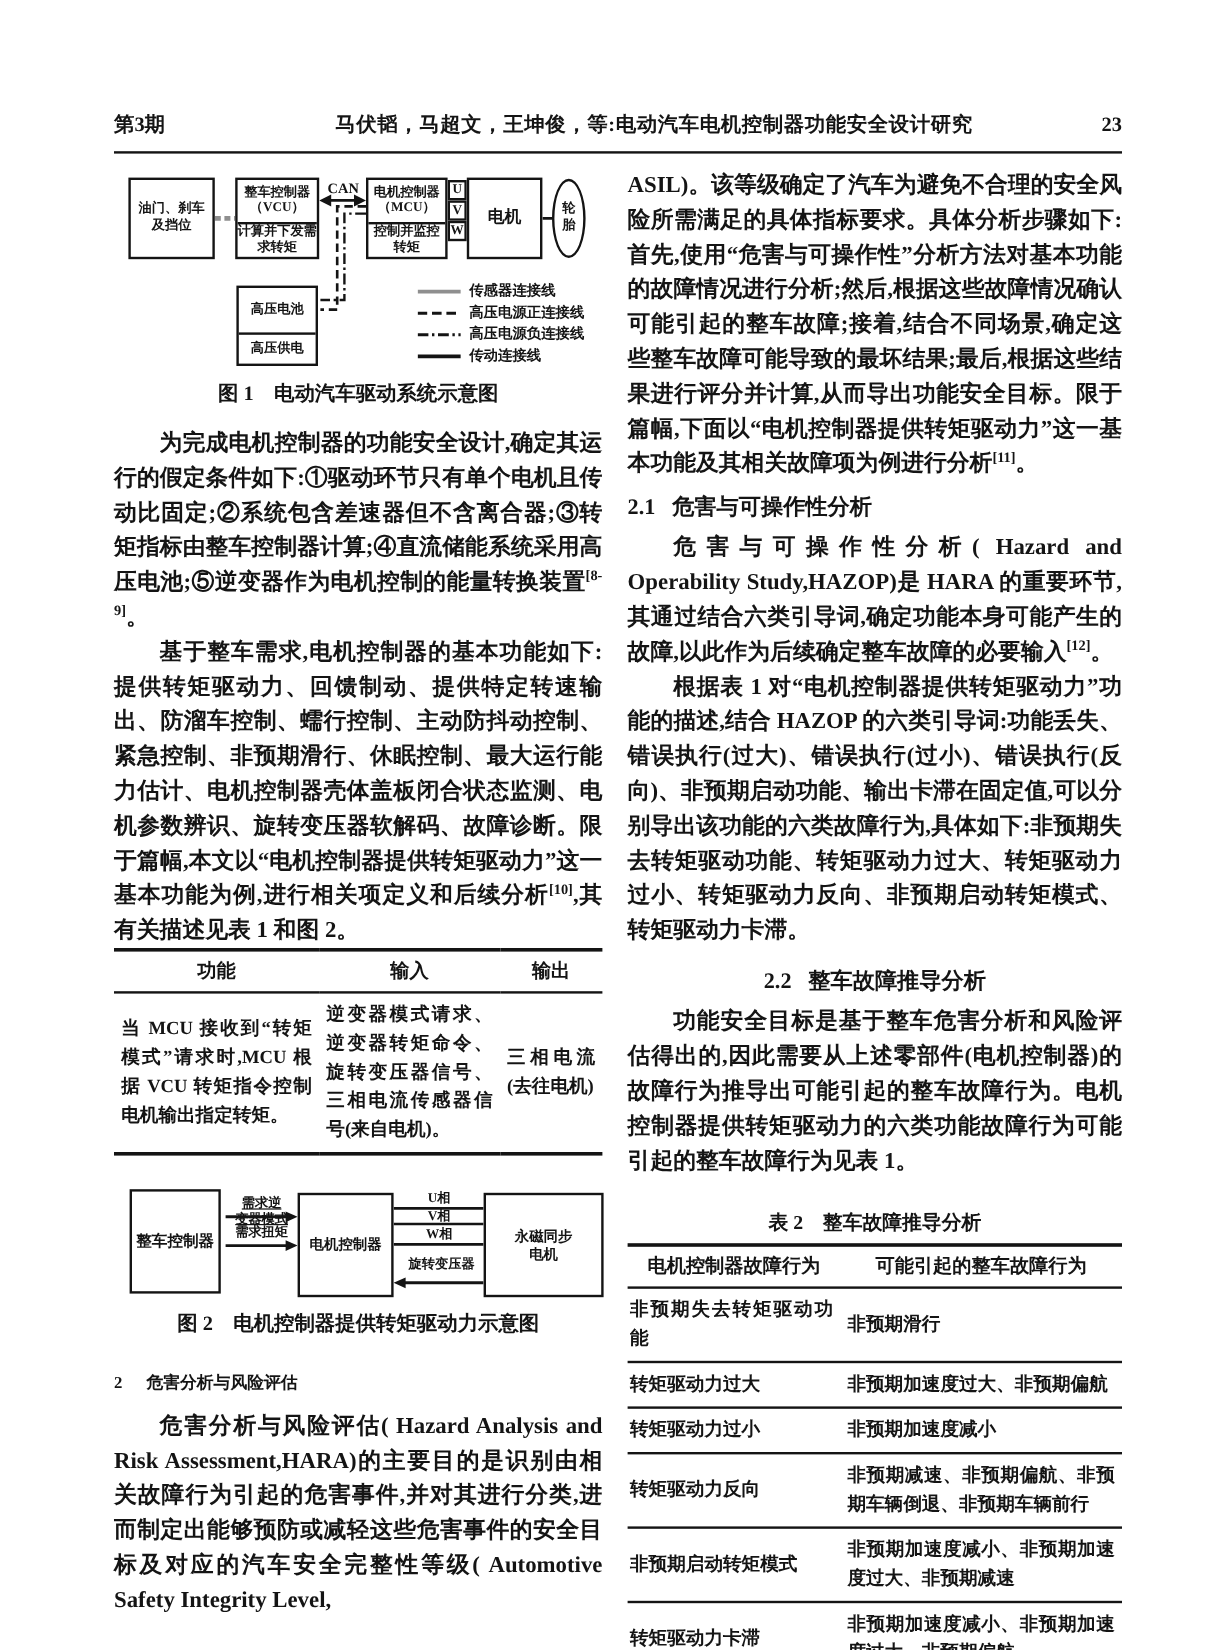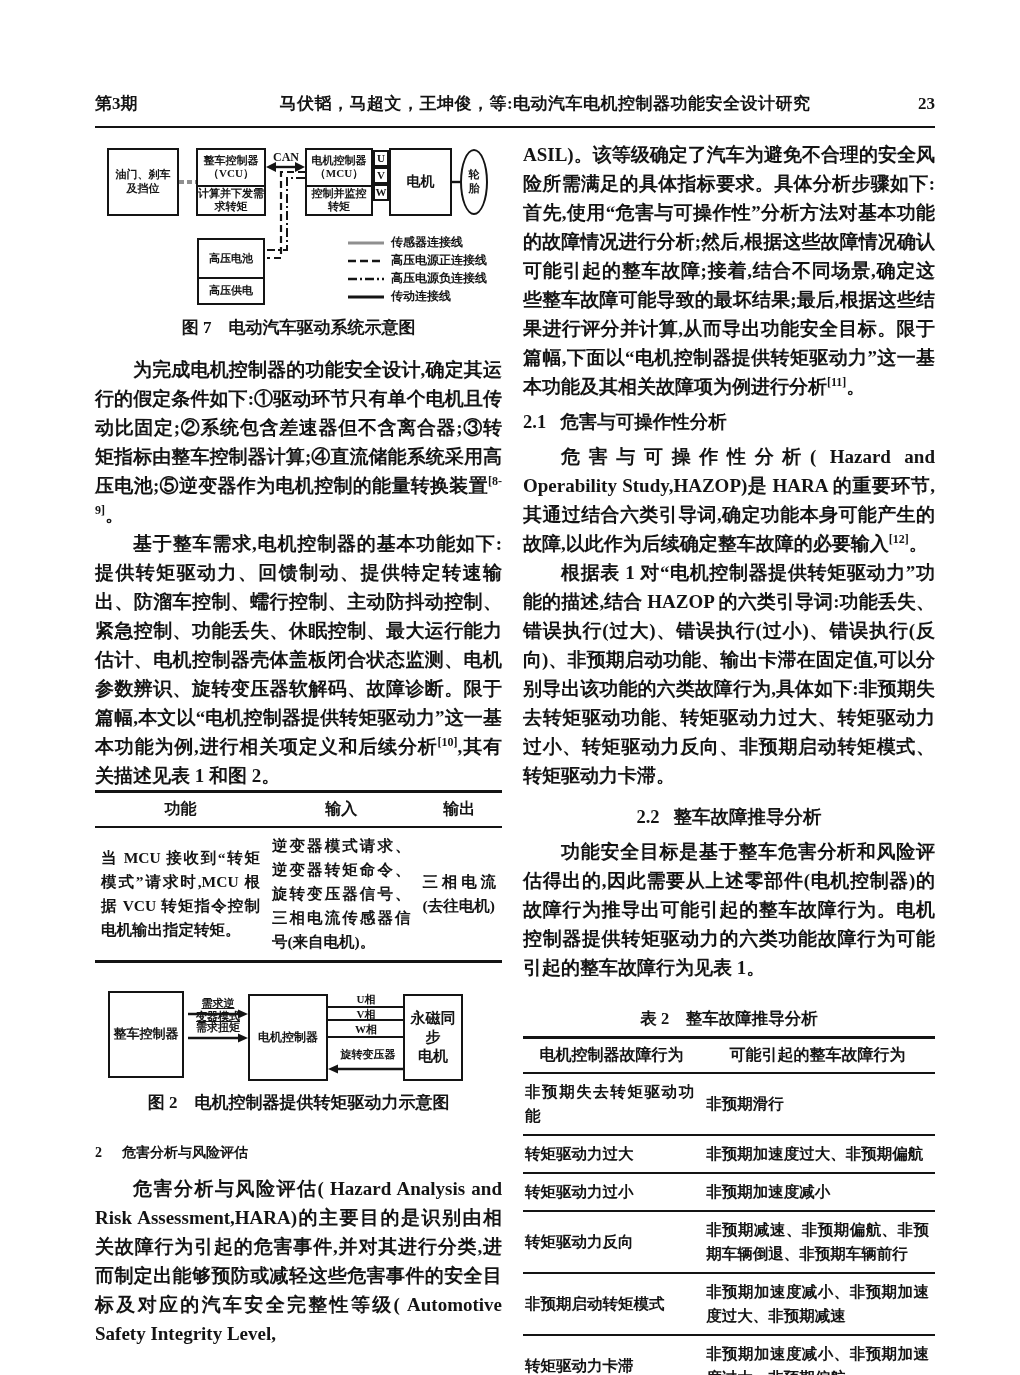--- a/index.html
+++ b/index.html
@@ -136,25 +136,25 @@
         <span class="lbl">高压电源负连接线</span>
       </div>
       <div class="legrow">
         <svg width="36" height="6">
             <line x1="0" y1="3" x2="36" y2="3" stroke="#141414" stroke-width="3"></line>
           </svg>
         <span class="lbl">传动连接线</span>
       </div>
     </div>
   </div>
-  <div class="figcap">图 7　电动汽车驱动系统示意图</div>
+  <div class="figcap">图 1　电动汽车驱动系统示意图</div>
 
   <p class="para"><span>为完成电机控制器的功能安全设计,确定其运行的假定条件如下:①驱动环节只有单个电机且传动比固定;②系统包含差速器但不含离合器;③转矩指标由整车控制器计算;④直流储能系统采用高压电池;⑤逆变器作为电机控制的能量转换装置</span><sup>[8-9]</sup><span>。</span></p>
 
-  <p class="para"><span>基于整车需求,电机控制器的基本功能如下:提供转矩驱动力、回馈制动、提供特定转速输出、防溜车控制、蠕行控制、主动防抖动控制、紧急控制、功能丢失、休眠控制、最大运行能力估计、电机控制器壳体盖板闭合状态监测、电机参数辨识、旋转变压器软解码、故障诊断。限于篇幅,本文以“电机控制器提供转矩驱动力”这一基本功能为例,进行相关项定义和后续分析</span><sup>[10]</sup><span>,其有关描述见表 1 和图 2。</span></p>
+  <p class="para"><span>基于整车需求,电机控制器的基本功能如下:提供转矩驱动力、回馈制动、提供特定转速输出、防溜车控制、蠕行控制、主动防抖动控制、紧急控制、非预期滑行、休眠控制、最大运行能力估计、电机控制器壳体盖板闭合状态监测、电机参数辨识、旋转变压器软解码、故障诊断。限于篇幅,本文以“电机控制器提供转矩驱动力”这一基本功能为例,进行相关项定义和后续分析</span><sup>[10]</sup><span>,其有关描述见表 1 和图 2。</span></p>
 
   <table class="paptable t1">
     <colgroup>
         <col style="width:42%">
         <col style="width:37%">
         <col style="width:21%">
       </colgroup>
     <thead>
       <tr>
         <th>功能</th>
@@ -195,21 +195,21 @@
     </div>
     <div class="flabel" style="left:94px;top:40px;width:58px;">需求扭矩</div>
 
     <div class="fbox" style="left:153px;top:13px;width:80px;height:87px;font-size:12px;">电机控制器</div>
 
     <div class="flabel" style="left:248px;top:12px;width:46px;">U相</div>
     <div class="flabel" style="left:248px;top:27px;width:46px;">V相</div>
     <div class="flabel" style="left:248px;top:42px;width:46px;">W相</div>
     <div class="flabel" style="left:238px;top:67px;width:70px;">旋转变压器</div>
 
-    <div class="fbox" style="left:308px;top:13px;width:60px;height:87px;font-size:15px;">
+    <div class="fbox" style="left:308px;top:13px;width:100px;height:87px;font-size:12px;">
       <span>永磁同步</span>
       <span>电机</span>
     </div>
   </div>
   <div class="figcap" style="margin-top:8px;">图 2　电机控制器提供转矩驱动力示意图</div>
 
   <h2 class="sec"><span>2</span><span class="gap">危害分析与风险评估</span></h2>
   <p class="para">危害分析与风险评估( Hazard Analysis and Risk Assessment,HARA)的主要目的是识别由相关故障行为引起的危害事件,并对其进行分类,进而制定出能够预防或减轻这些危害事件的安全目标及对应的汽车安全完整性等级( Automotive Safety Integrity Level,</p>
 </div>
 

